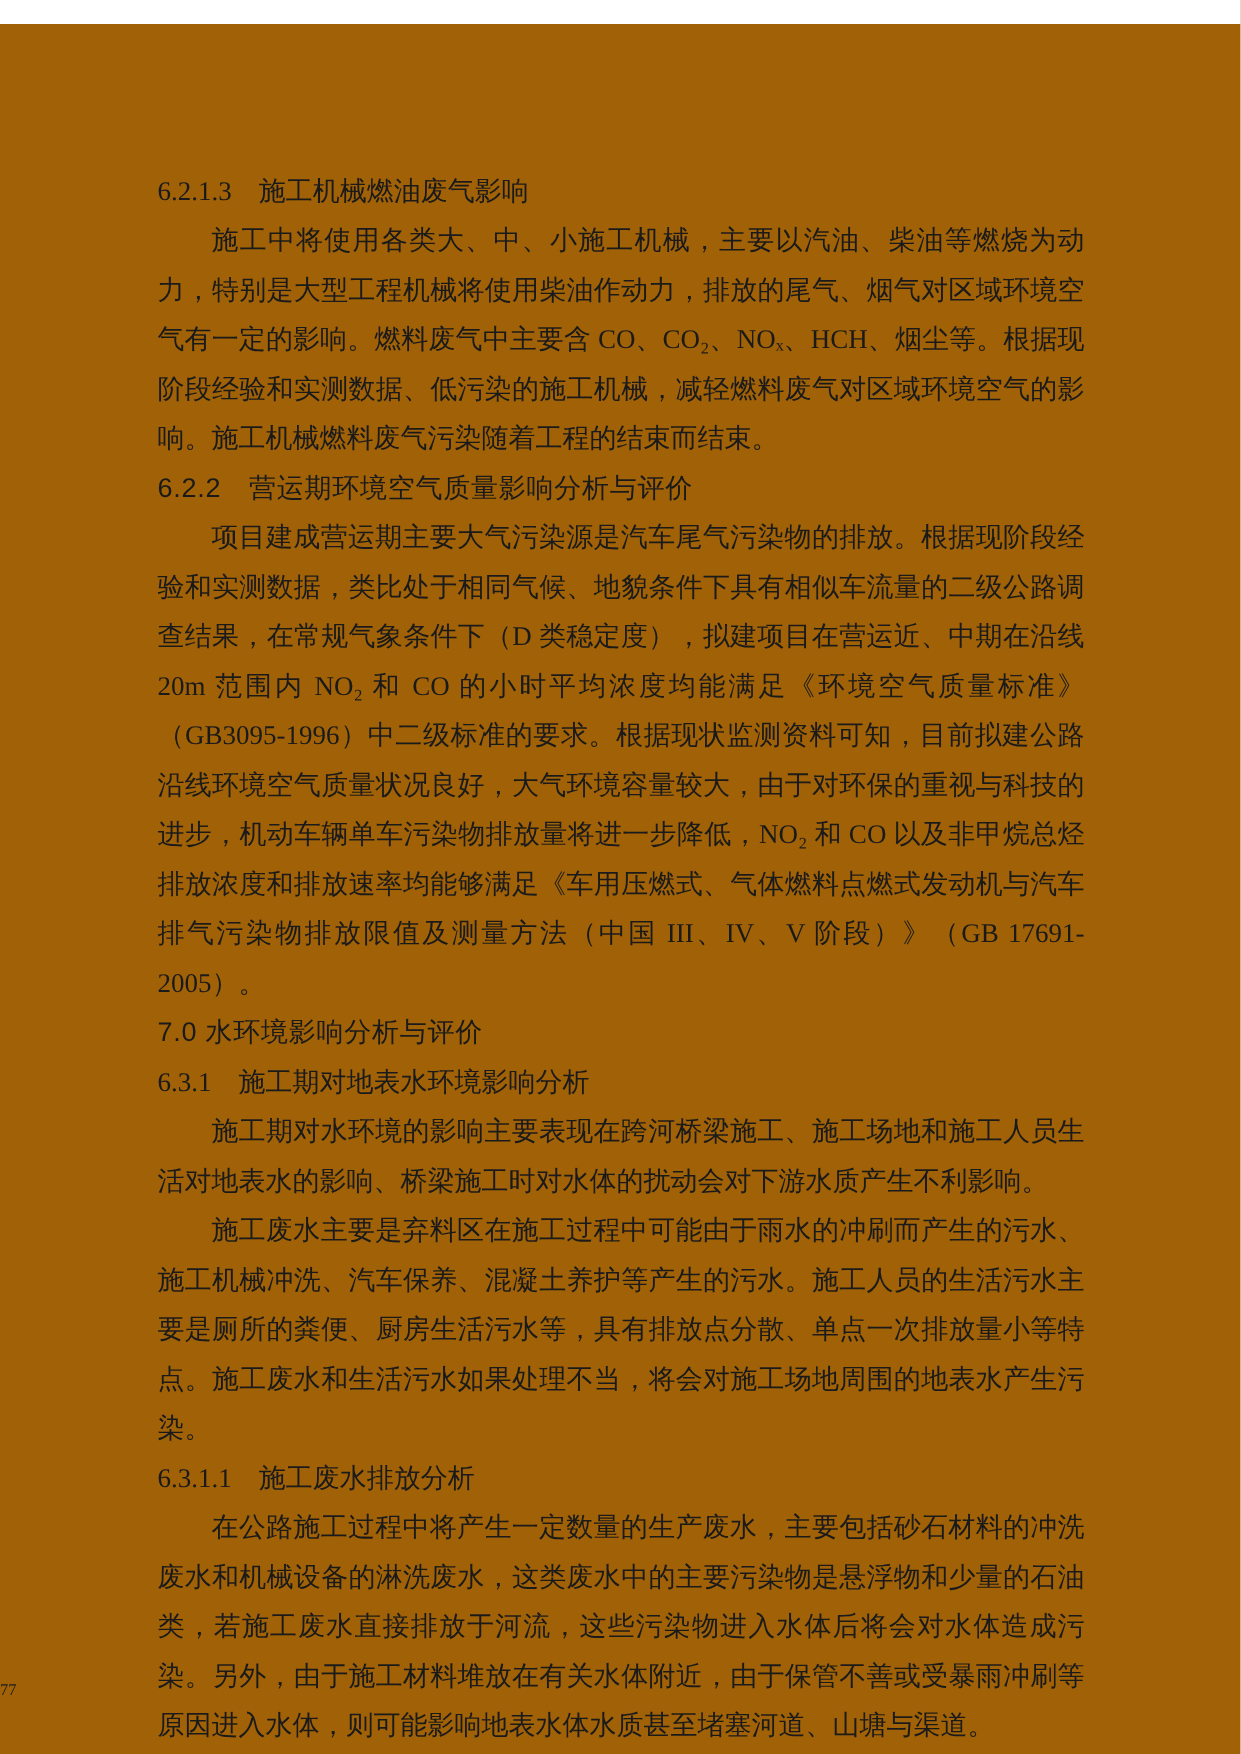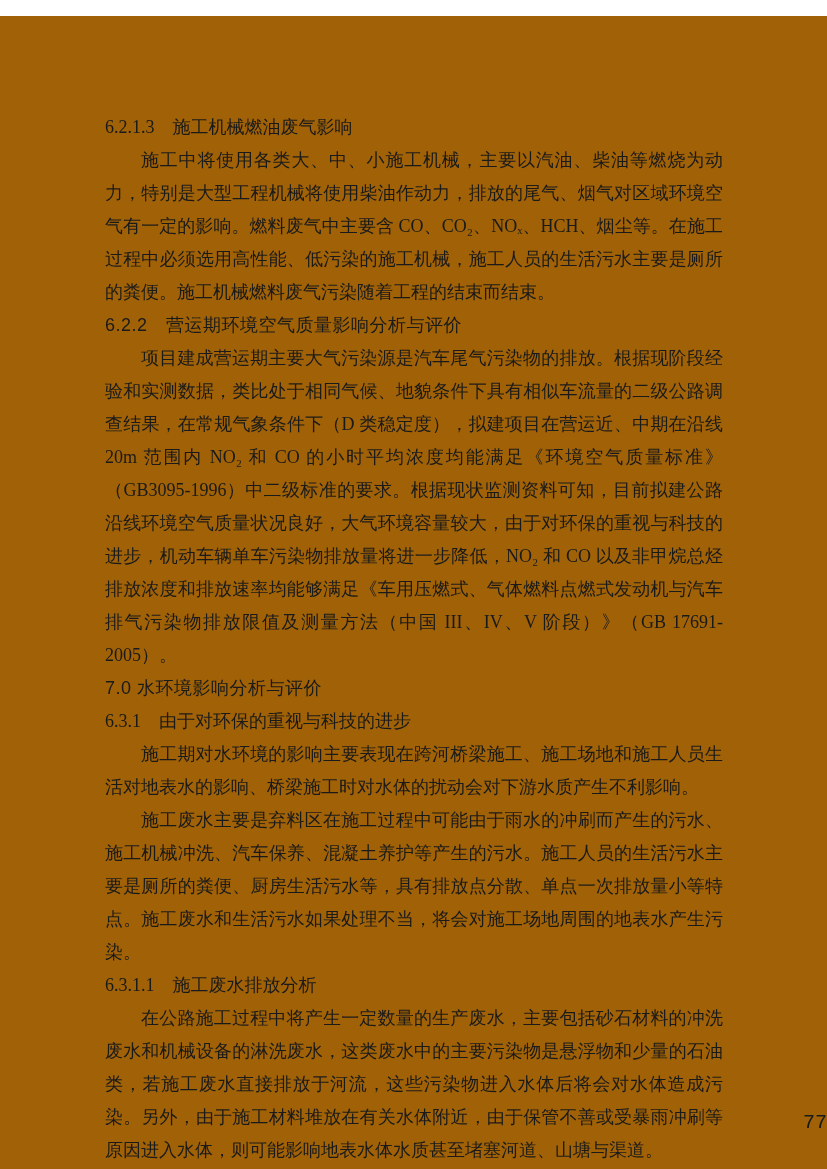--- a/index.html
+++ b/index.html
@@ -38,43 +38,42 @@
     margin: 0;
     text-indent: 2em;
     word-break: normal;
     overflow-wrap: break-word;
   }
   .footer {
     position: absolute;
     left: 0;
     bottom: 52px;
     width: 100%;
-    text-align: right;
-    font-size: 20px;
+    text-align: left;
+    font-size: 11px;
     line-height: 1;
     color: #1a1a1a;
-    font-family: Liberation Mono, monospace;
   }
 </style>
 </head>
 <body>
 
 <div class="page">
 
   <div class="heading">6.2.1.3　施工机械燃油废气影响</div>
 
-  <p class="para">施工中将使用各类大、中、小施工机械，主要以汽油、柴油等燃烧为动力，特别是大型工程机械将使用柴油作动力，排放的尾气、烟气对区域环境空气有一定的影响。燃料废气中主要含 CO、CO₂、NOₓ、HCH、烟尘等。在施工过程中必须选用高性能、低污染的施工机械，施工人员的生活污水主要是厕所的粪便。施工机械燃料废气污染随着工程的结束而结束。</p>
+  <p class="para">施工中将使用各类大、中、小施工机械，主要以汽油、柴油等燃烧为动力，特别是大型工程机械将使用柴油作动力，排放的尾气、烟气对区域环境空气有一定的影响。燃料废气中主要含 CO、CO₂、NOₓ、HCH、烟尘等。根据现阶段经验和实测数据、低污染的施工机械，减轻燃料废气对区域环境空气的影响。施工机械燃料废气污染随着工程的结束而结束。</p>
 
   <div class="heading bold">6.2.2　营运期环境空气质量影响分析与评价</div>
 
   <p class="para">项目建成营运期主要大气污染源是汽车尾气污染物的排放。根据现阶段经验和实测数据，类比处于相同气候、地貌条件下具有相似车流量的二级公路调查结果，在常规气象条件下（D 类稳定度），拟建项目在营运近、中期在沿线 20m 范围内 NO₂ 和 CO 的小时平均浓度均能满足《环境空气质量标准》（GB3095-1996）中二级标准的要求。根据现状监测资料可知，目前拟建公路沿线环境空气质量状况良好，大气环境容量较大，由于对环保的重视与科技的进步，机动车辆单车污染物排放量将进一步降低，NO₂ 和 CO 以及非甲烷总烃排放浓度和排放速率均能够满足《车用压燃式、气体燃料点燃式发动机与汽车排气污染物排放限值及测量方法（中国 III、IV、V 阶段）》（GB 17691-2005）。</p>
 
   <div class="heading bold">7.0 水环境影响分析与评价</div>
 
-  <div class="heading">6.3.1　由于对环保的重视与科技的进步</div>
+  <div class="heading">6.3.1　施工期对地表水环境影响分析</div>
 
   <p class="para">施工期对水环境的影响主要表现在跨河桥梁施工、施工场地和施工人员生活对地表水的影响、桥梁施工时对水体的扰动会对下游水质产生不利影响。</p>
 
   <p class="para">施工废水主要是弃料区在施工过程中可能由于雨水的冲刷而产生的污水、施工机械冲洗、汽车保养、混凝土养护等产生的污水。施工人员的生活污水主要是厕所的粪便、厨房生活污水等，具有排放点分散、单点一次排放量小等特点。施工废水和生活污水如果处理不当，将会对施工场地周围的地表水产生污染。</p>
 
   <div class="heading">6.3.1.1　施工废水排放分析</div>
 
   <p class="para">在公路施工过程中将产生一定数量的生产废水，主要包括砂石材料的冲洗废水和机械设备的淋洗废水，这类废水中的主要污染物是悬浮物和少量的石油类，若施工废水直接排放于河流，这些污染物进入水体后将会对水体造成污染。另外，由于施工材料堆放在有关水体附近，由于保管不善或受暴雨冲刷等原因进入水体，则可能影响地表水体水质甚至堵塞河道、山塘与渠道。</p>
 
   <div class="footer">

